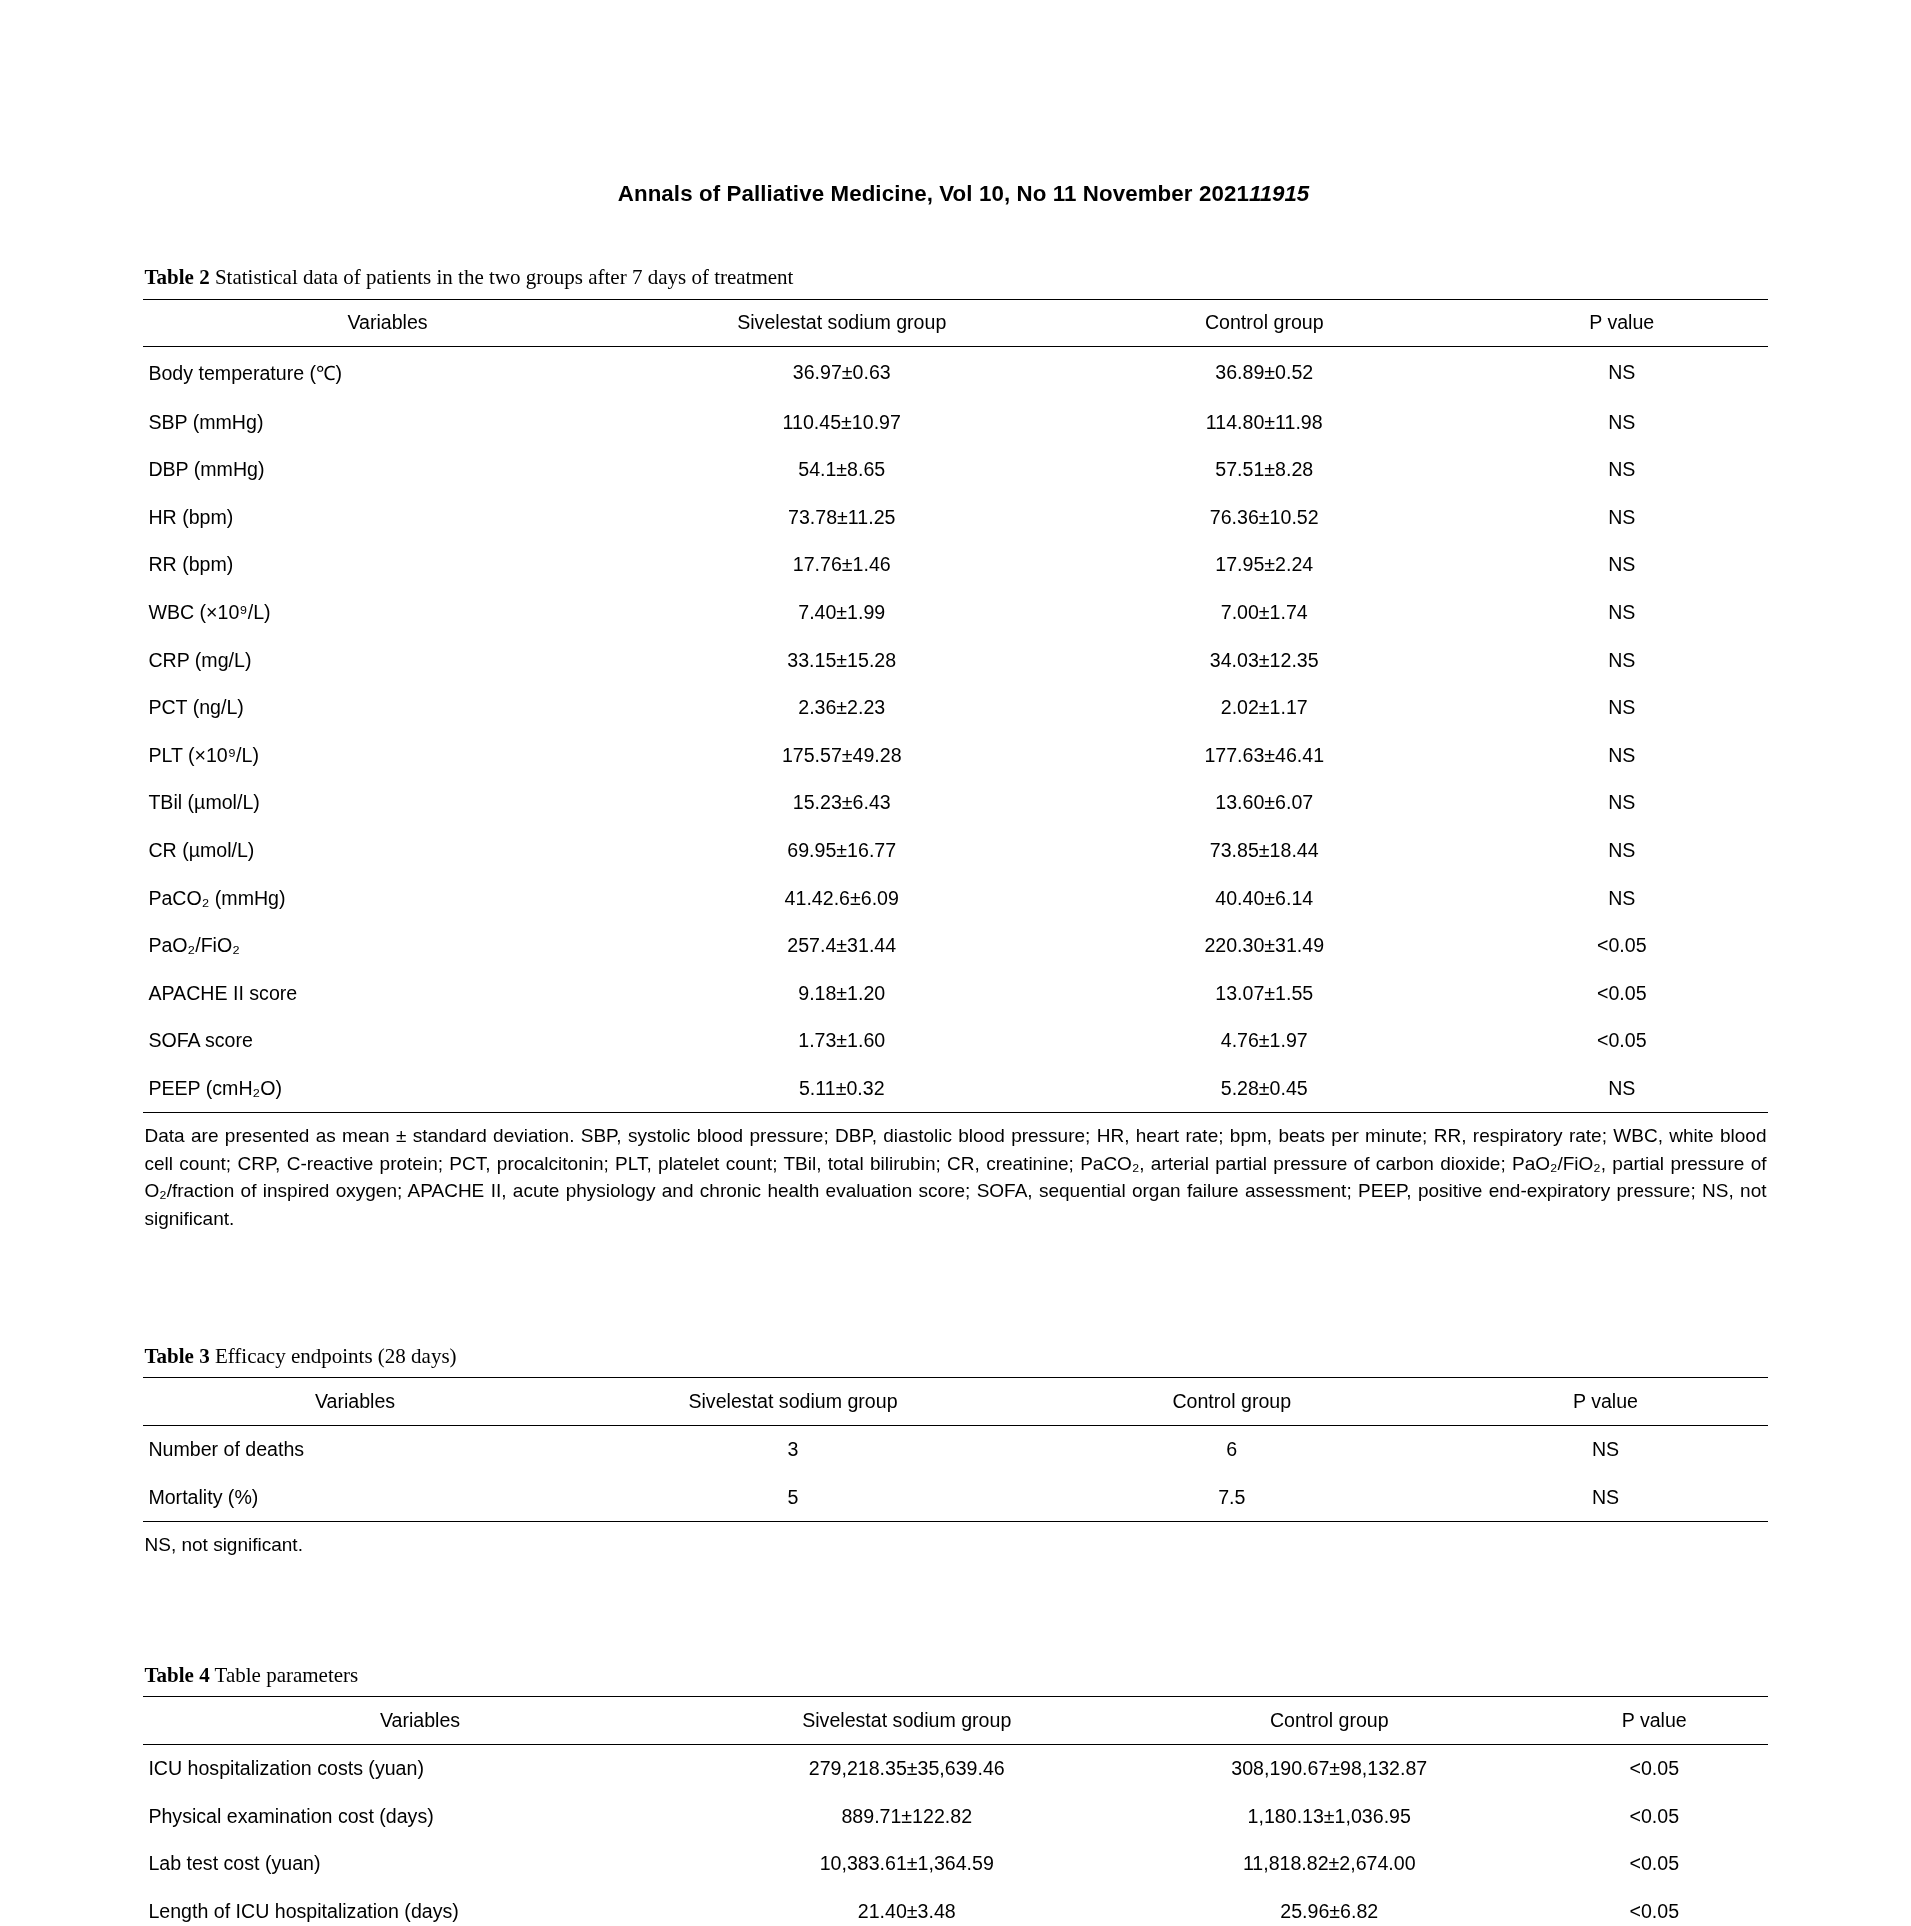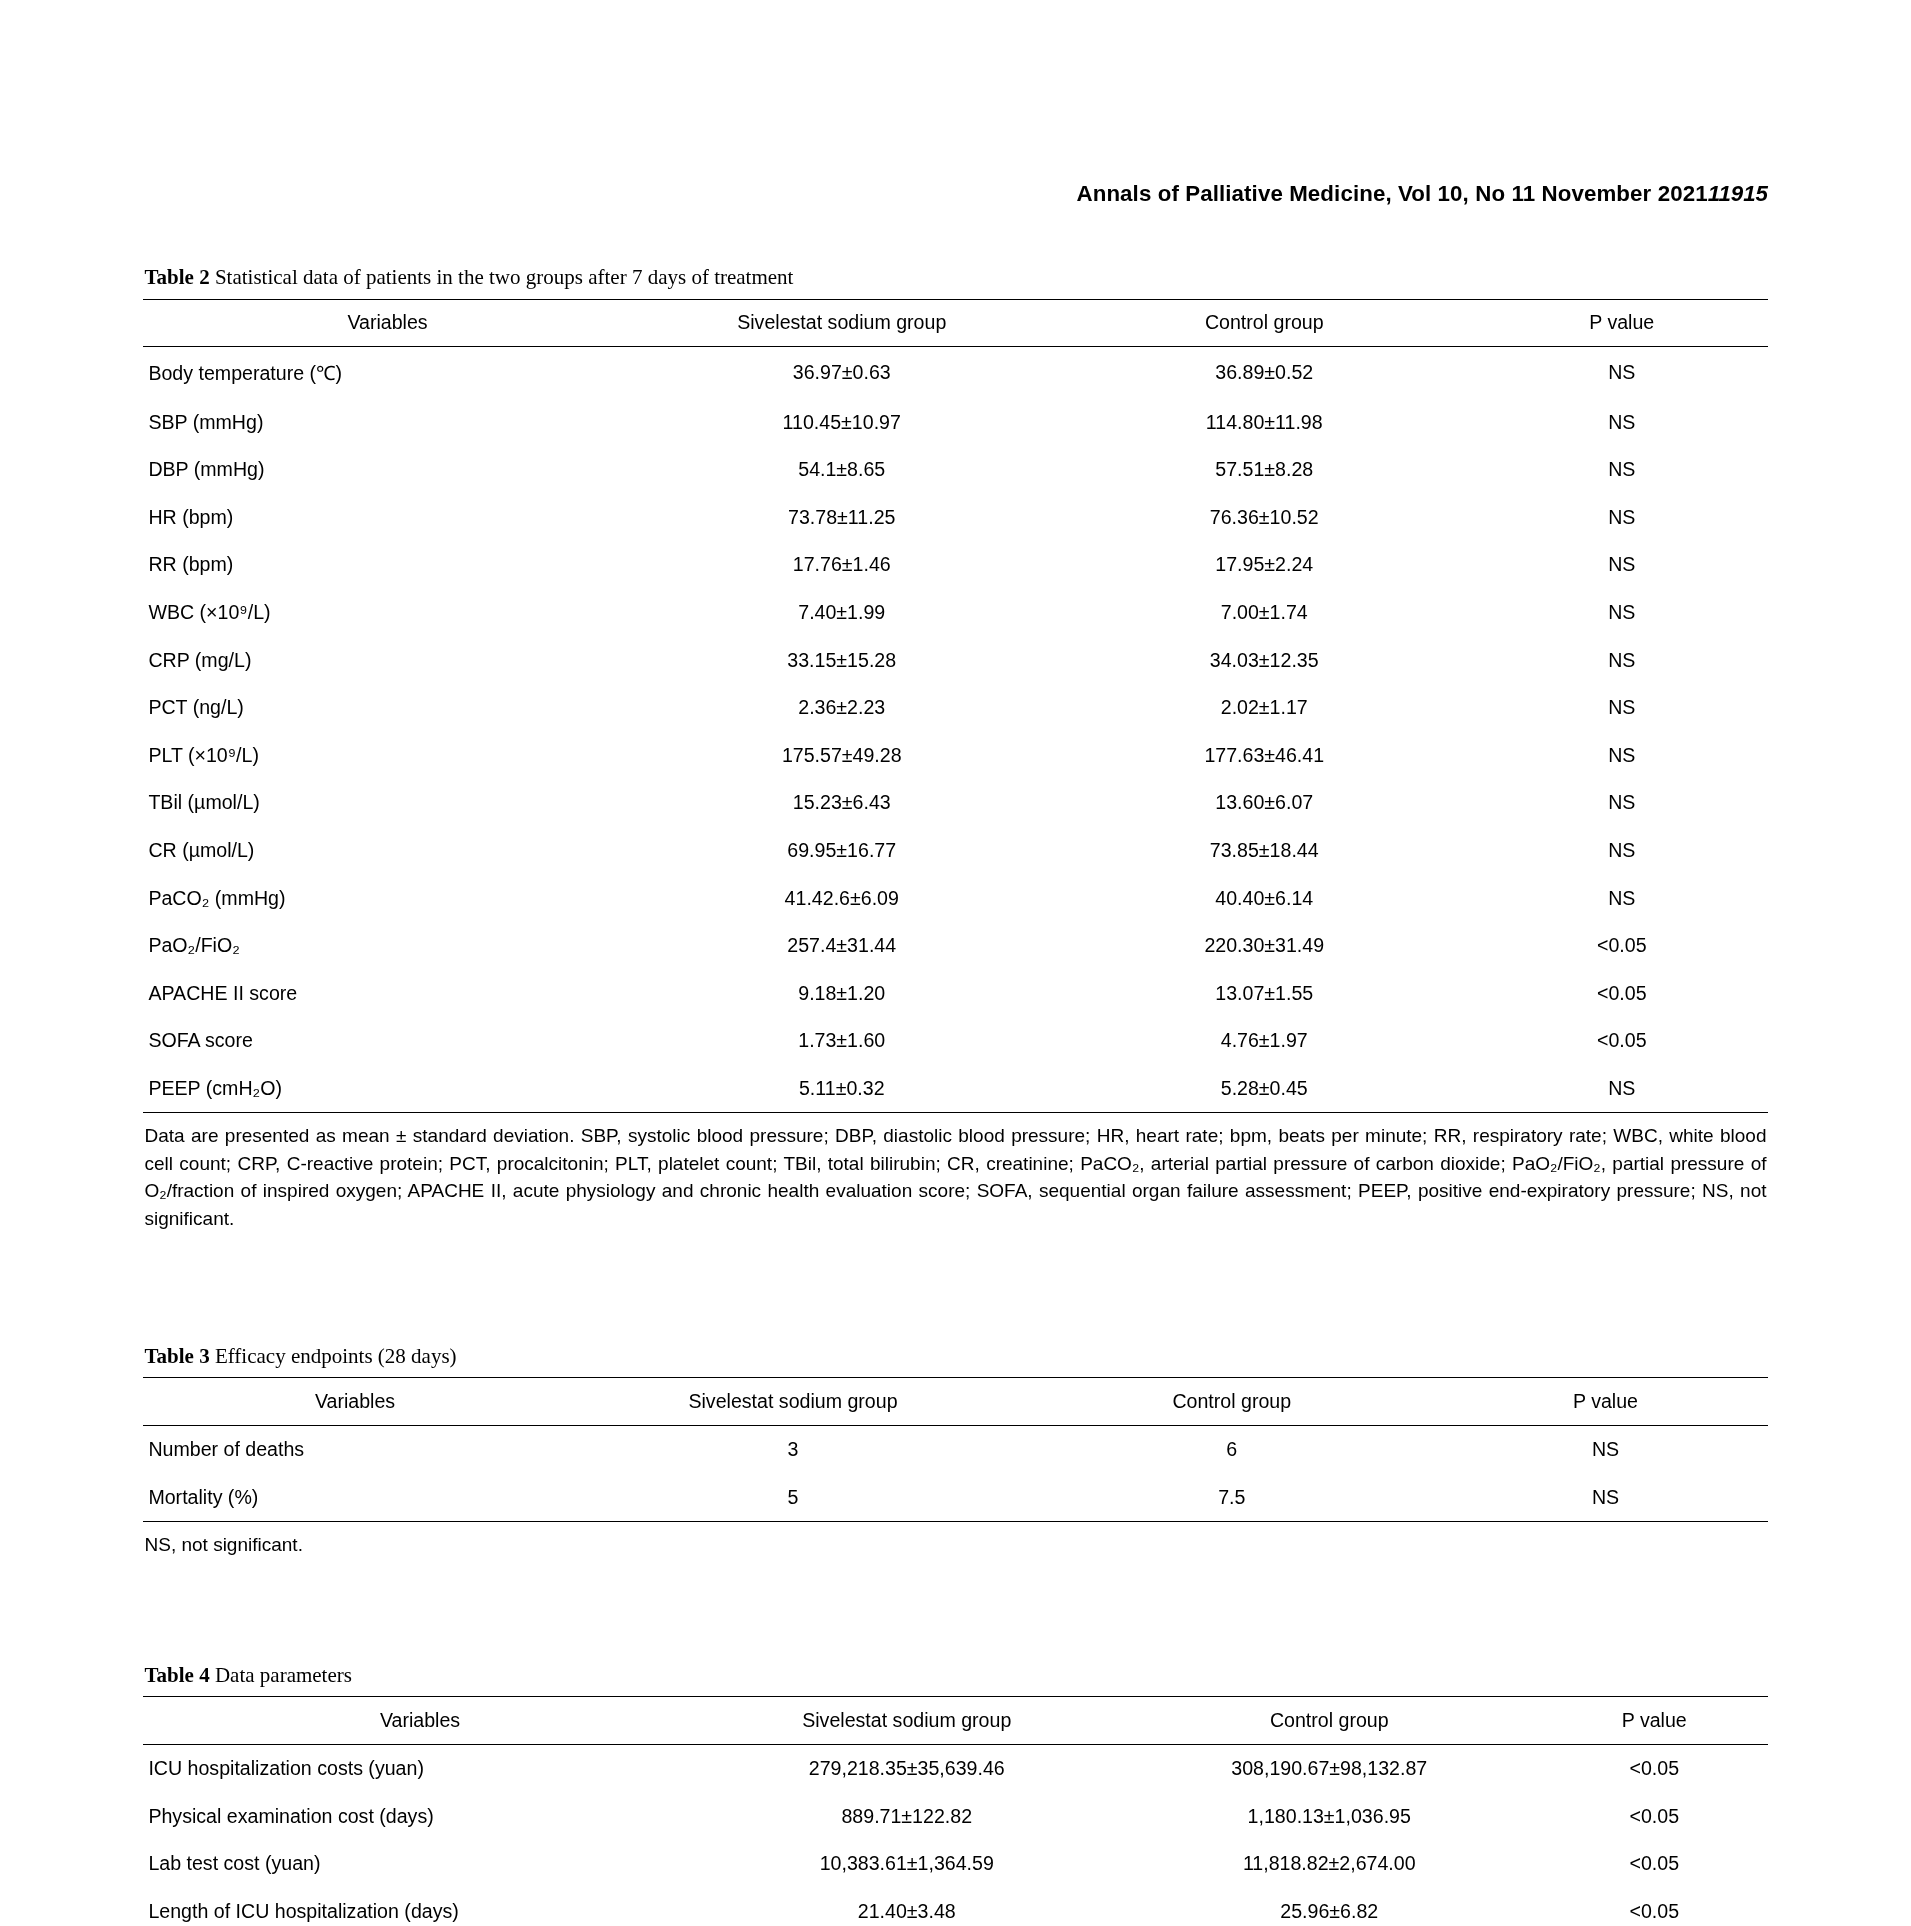--- a/index.html
+++ b/index.html
@@ -15,21 +15,21 @@
     width: 1911px;
     min-height: 2503px;
     box-sizing: border-box;
     padding: 181px 143px 0 143px;
     position: relative;
     background: #ffffff;
   }
   
   .running-head {
     display: flex;
-    justify-content: flex-end;
+    justify-content: center;
     align-items: baseline;
     margin-bottom: 58px;
     margin-left: 16px;
   }
   .running-head-title {
     font-size: 22.3px;
     font-weight: bold;
     letter-spacing: 0.1px;
   }
   .running-head-page {
@@ -274,21 +274,21 @@
         </tr>
       </tbody>
     </table>
     <div class="tbl-footnote">NS, not significant.</div>
   </div>
 
   <div class="gap-md"></div>
 
   <div class="table-block">
     <div class="table-caption">
-      <span class="tbl-label">Table 4</span><span> Data parameters</span>
+      <span class="tbl-label">Table 4</span><span> Table parameters</span>
     </div>
     <table class="data">
       <colgroup>
         <col class="w-t4-1">
           <col class="w-t4-2">
           <col class="w-t4-3">
           <col class="w-t4-4">
       </colgroup>
       <thead>
         <tr>

